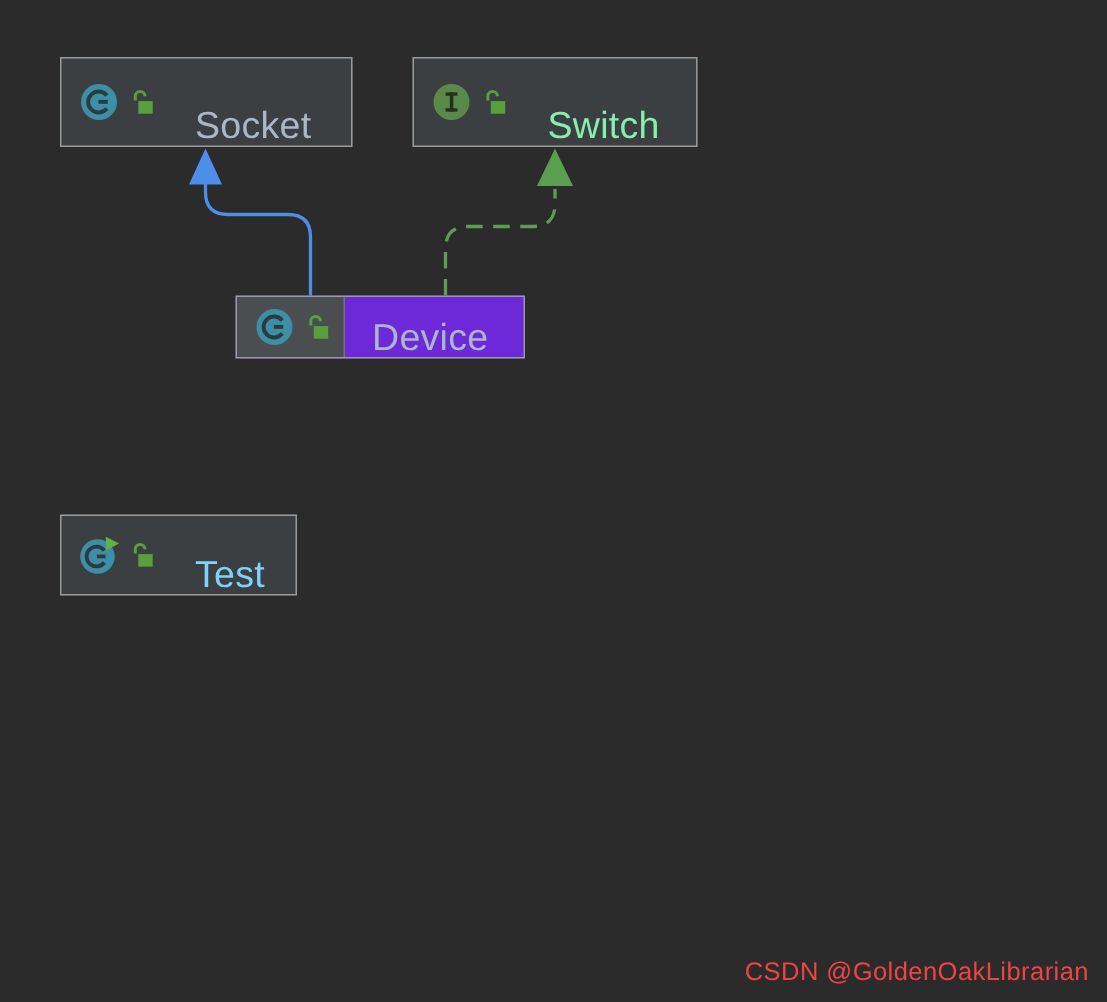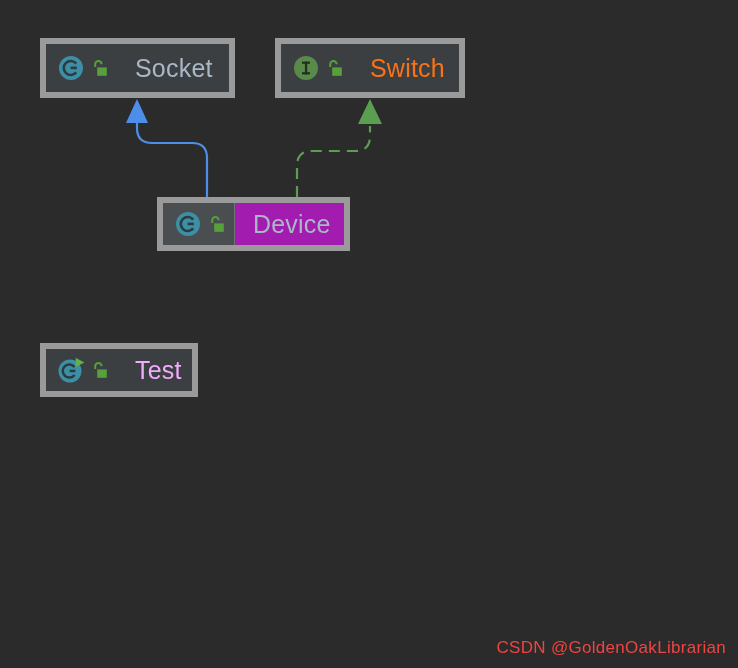--- a/index.html
+++ b/index.html
@@ -23,23 +23,23 @@
     width: 738px;
     height: 668px;
     pointer-events: none;
   }
 
   
   .node {
     position: absolute;
     box-sizing: border-box;
     display: flex;
-    align-items: center;
+    align-items: flex-end;
     background: #3c3f41;
-    border: 6px solid #f97316;
+    border: 1px solid #f97316;
   }
   .node.selected .icon-gutter {
     background: #4a4e50;
     border-right: 1px solid #6f7376;
   }
   .icon-gutter {
     box-sizing: border-box;
     height: 100%;
     display: flex;
     align-items: center;
@@ -110,24 +110,24 @@
         <circle cx="14" cy="14" r="12" fill="#5a8a4a"></circle>
         <rect x="10" y="7.6" width="8" height="2.2" fill="#22301c"></rect>
         <rect x="12.9" y="7.6" width="2.3" height="12.8" fill="#22301c"></rect>
         <rect x="10" y="18.2" width="8" height="2.2" fill="#22301c"></rect>
       </svg>
       <svg class="lock-icon" viewBox="0 0 17 19">
         <path d="M 4.2 8 L 4.2 5.2 A 3.2 3.2 0 0 1 10.6 5.2" fill="none" stroke="#57a03c" stroke-width="2"></path>
         <rect x="6.2" y="8.4" width="9.6" height="8.4" fill="#57a03c"></rect>
       </svg>
     </div>
-    <div class="node-label" style="color: #f97316;">Switch</div>
+    <div class="node-label" style="color: #86efac;">Switch</div>
   </div>
 
-  <div class="node selected" id="node-device" style="left: 157px; top: 197px; width: 193px; height: 54px; background: #a21caf; border-color: rgb(154, 154, 154);">
+  <div class="node selected" id="node-device" style="left: 157px; top: 197px; width: 193px; height: 42px; background: #6d28d9; border-color: rgb(154, 154, 154);">
     <div class="icon-gutter">
       <svg class="stereotype-icon" viewBox="0 0 28 28">
         <circle cx="14" cy="14" r="12" fill="#3d8fa5"></circle>
         <path d="M 19.2 9.6 A 7 7 0 1 0 19.2 18.4" fill="none" stroke="#2b3b40" stroke-width="2.6" stroke-linecap="butt"></path>
         <rect x="13.6" y="12.6" width="6.2" height="2.6" fill="#2b3b40"></rect>
       </svg>
       <svg class="lock-icon" viewBox="0 0 17 19">
         <path d="M 4.2 8 L 4.2 5.2 A 3.2 3.2 0 0 1 10.6 5.2" fill="none" stroke="#57a03c" stroke-width="2"></path>
         <rect x="6.2" y="8.4" width="9.6" height="8.4" fill="#57a03c"></rect>
       </svg>
@@ -141,18 +141,18 @@
         <circle cx="13" cy="15" r="11.5" fill="#3d8fa5"></circle>
         <path d="M 17.6 11 A 6.6 6.6 0 1 0 17.6 19" fill="none" stroke="#2b3b40" stroke-width="2.5" stroke-linecap="butt"></path>
         <rect x="12.6" y="13.7" width="5.8" height="2.5" fill="#2b3b40"></rect>
         <polygon points="18.6,1.8 27.4,6.4 18.6,11" fill="#62b04a"></polygon>
       </svg>
       <svg class="lock-icon" viewBox="0 0 17 19">
         <path d="M 4.2 8 L 4.2 5.2 A 3.2 3.2 0 0 1 10.6 5.2" fill="none" stroke="#57a03c" stroke-width="2"></path>
         <rect x="6.2" y="8.4" width="9.6" height="8.4" fill="#57a03c"></rect>
       </svg>
     </div>
-    <div class="node-label" style="color: #f0abfc;">Test</div>
+    <div class="node-label" style="color: #7dd3fc;">Test</div>
   </div>
 
   <div id="watermark" style="color: #ef4444;">CSDN @GoldenOakLibrarian</div>
 
 </div>
 
 </body></html>

